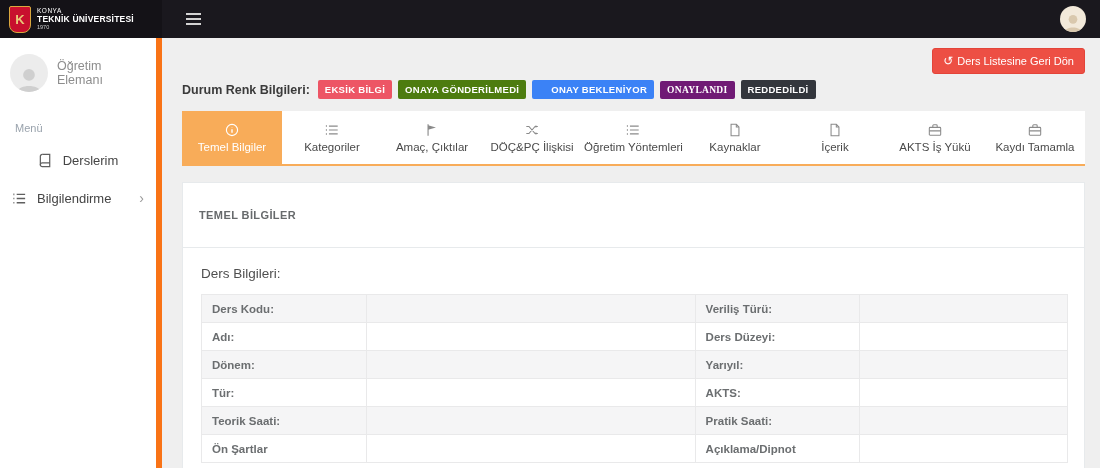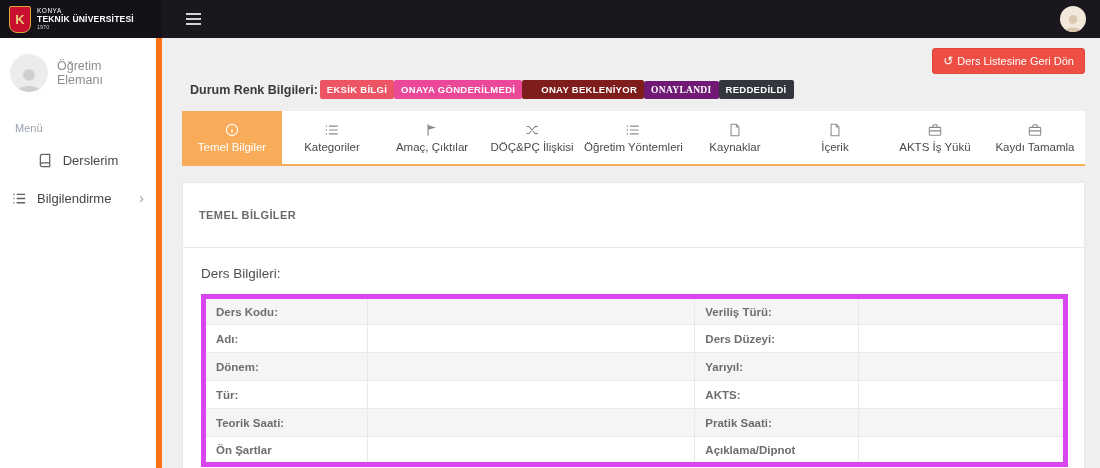--- a/index.html
+++ b/index.html
@@ -30,43 +30,43 @@
   .side-item { display:flex; align-items:center; gap:10px; padding:11px 12px; font-size:13px; color:#454545; cursor:pointer;justify-content:center; }
   .side-icon { width:15px; height:15px; color:#5f5f5f; flex:0 0 15px; }
   .side-chevron { margin-left:auto; color:#9a9a9a; font-size:14px; }
 
   
   .content { flex:1; background:#efefef; padding:10px 15px 0 20px; }
   .topbar-row { display:flex; justify-content:flex-end; margin-bottom:6px; }
   .back-btn { background:#ed4f44; border:1px solid #e34439; color:#fff; font-size:11px; padding:6px 10px; border-radius:3px; cursor:pointer; display:flex; align-items:center; gap:4px; font-family:inherit; }
   .back-btn .undo-glyph { font-size:12px; line-height:1; }
 
-  .legend-row { display:flex; align-items:center; gap:0; margin:2px 0 12px 8px; }
+  .legend-row { display:flex; align-items:center; gap:6px; margin:2px 0 12px 0; }
   .legend-label { font-size:12.5px; font-weight:bold; color:#3b3b3b; margin-right:2px; }
   .badge { font-size:9.5px; font-weight:bold; color:#fff; padding:4px 7px; border-radius:2px; letter-spacing:.3px; white-space:nowrap; }
   .b-red   { background:#ed5565; }
-  .b-teal  { background:#ec4899; }
-  .b-blue  { background:#7f1d1d;padding-left:19px; }
+  .b-teal  { background:#4d7c0f; }
+  .b-blue  { background:#3b82f6;padding-left:19px; }
   .b-teal2 { background:#701a75;font-family:Liberation Serif, serif; }
   .b-dark  { background:#33363c; }
 
   
   .tabs { display:flex; background:#ffffff; border-bottom:2px solid #f8ac59; }
   .tab { flex:1 1 0; display:flex; flex-direction:column; align-items:center; justify-content:center; gap:4px; padding:12px 2px 11px 2px; font-size:11.5px; color:#4a4a4a; white-space:nowrap; cursor:pointer; }
   .tab .ticon { width:14px; height:14px; color:#8a8a8a; }
   .tab.active { background:#f8ac59; color:#ffffff; }
   .tab.active .ticon { color:#ffffff; }
 
   
   .panel { background:#ffffff; margin-top:16px; border:1px solid #e7eaec; height:300px; }
   .panel-title { padding:26px 16px; font-size:11px; font-weight:bold; color:#676a6c; letter-spacing:.4px; border-bottom:1px solid #e7eaec; }
   .panel-body { padding:14px 16px 0 18px; }
   .section-sub { font-size:13.5px; color:#4f4f4f; margin:4px 0 13px 0; }
 
-  table.info-table { width:100%; border-collapse:collapse; border:5px solid #d946ef; }
+  table.info-table { width:100%; border-collapse:collapse; border:1px solid #d946ef; }
   .info-table tr { height:28px; }
   .info-table tr:nth-child(odd) { background:#f5f5f6; }
   .info-table td { border:1px solid #e9e9ea; padding:6px 10px; font-size:11.5px; vertical-align:middle; }
   .info-table td.lbl { font-weight:bold; color:#6b6e70; width:19%; }
   .info-table td.val-l { width:38%; }
   .info-table td.val-r { width:24%; }
 
   .next-row { height:18px; background:#f5f5f6; border:1px solid #e9e9ea; margin-top:17px; }
 
   svg { display:block; }

